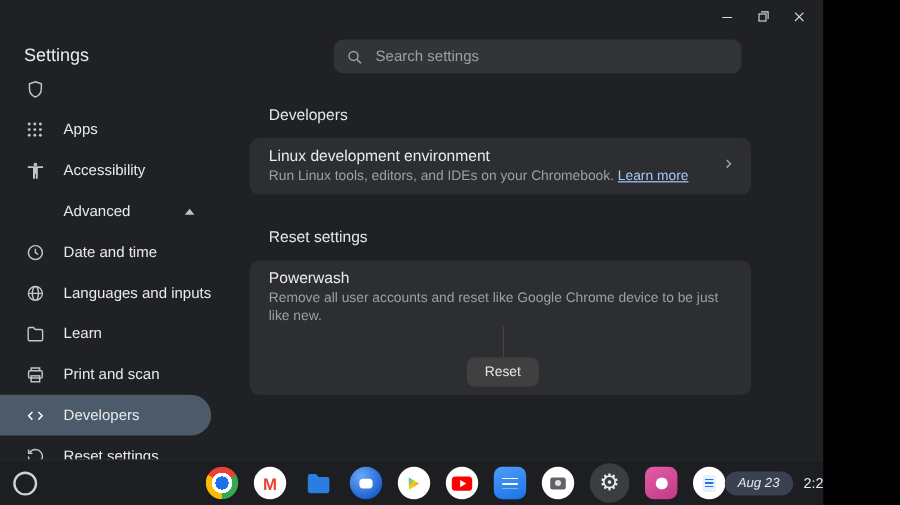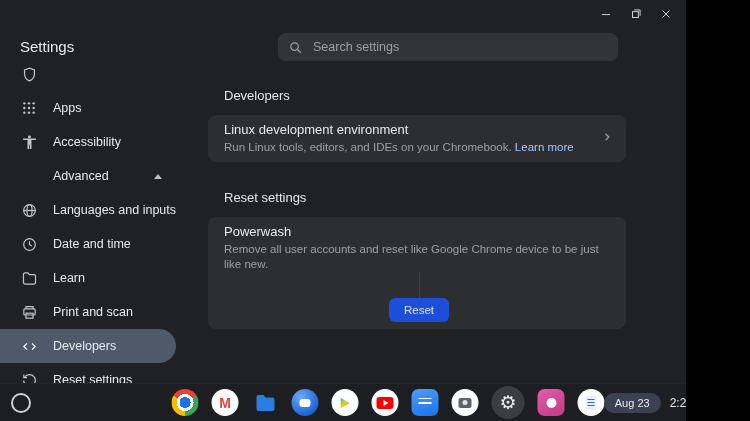--- a/index.html
+++ b/index.html
@@ -56,26 +56,26 @@
   .section-heading{ font-size:13px; font-weight:500; color:#e3e6ea; margin:0 0 12px 16px; }
   .section-heading.second{ margin-top:28px; }
   .card{
     background:#2d2e31; border-radius:8px; position:relative;
     padding:7px 40px 7px 16px; min-height:44px;
     display:flex; flex-direction:column; justify-content:center;
   }
   .card.row{ flex-direction:column; align-items:center; padding:7px 12px 7px 16px; min-height:40px; }
   .row-title{ font-size:13px; color:#e8eaed; line-height:16px; }
   .row-desc{ font-size:11.5px; color:#9aa0a6; line-height:15px; margin-top:2px; }
-  .row-desc a{ color:#a8c7fa; cursor:pointer;text-align:right; }
+  .row-desc a{ color:#a8c7fa; text-decoration:underline; cursor:pointer;text-align:right; }
   .row-chevron{ position:absolute; right:12px; top:50%; transform:translateY(-50%); }
   .row-texts{ flex:1; }
   .v-divider{ width:1px; height:26px; background:#42444a; margin:0 14px; flex:none; }
   .reset-btn{
-    flex:none; background:#1d4ed8; color:#e2e6eb; border:none; border-radius:6px;
+    flex:none; background:#404040; color:#e2e6eb; border:none; border-radius:6px;
     font-size:11.5px; font-family:inherit; padding:6px 15px; cursor:pointer;
   }
 
   
   .shelf{
     position:absolute; left:0; bottom:0; width:750px; height:38px;
     background:#1d1e22; border-top:1px solid rgba(255,255,255,0.04);
     display:flex; align-items:center;
   }
   .launcher{
@@ -126,21 +126,21 @@
     content:""; position:absolute; left:2px; top:3px; width:7px; height:8px;
     background:repeating-linear-gradient(#1a73e8 0 1px, rgba(0,0,0,0) 1px 3px);
   }
 
   .status{
     position:absolute; right:10px; top:50%; transform:translateY(-50%);
     display:flex; align-items:center; gap:9px; cursor:pointer;
   }
   .date-pill{
     background:#3a4150; color:#e8eaed; font-size:11px;
-    padding:4px 11px; border-radius:12px;
+    padding:4px 11px; border-radius:12px;font-style:italic;
   }
   .clock-time{ font-size:12px; color:#e8eaed; }
   .notif-badge{
     width:17px; height:17px; border-radius:50%; border:1.5px solid #dde1e6;
     color:#e8eaed; font-size:10px; display:flex; align-items:center; justify-content:center;
   }
   .battery{ width:10px; height:16px; border-radius:2px; background:#e8eaed; position:relative; margin-left:2px; }
   .battery::before{ content:""; position:absolute; top:-3px; left:3px; width:4px; height:2px; background:#e8eaed; border-radius:1px; }
 </style>
 </head>
@@ -225,35 +225,35 @@
         <div class="nav-item">
           <span class="nav-icon"></span>
           <span class="nav-label">Advanced</span>
           <span class="caret-up"></span>
         </div>
 
         <div class="nav-item">
           <span class="nav-icon">
             <svg width="17" height="17" viewBox="0 0 24 24">
                 <circle cx="12" cy="12" r="8.2"></circle>
+                <path d="M12 7.5V12l3.2 2"></path>
+              </svg>
+          </span>
+          <span class="nav-label">Date and time</span>
+        </div>
+
+        <div class="nav-item">
+          <span class="nav-icon">
+            <svg width="17" height="17" viewBox="0 0 24 24">
+                <circle cx="12" cy="12" r="8.2"></circle>
                 <path d="M3.8 12h16.4"></path>
                 <ellipse cx="12" cy="12" rx="3.6" ry="8.2"></ellipse>
               </svg>
           </span>
           <span class="nav-label">Languages and inputs</span>
-        </div>
-
-        <div class="nav-item">
-          <span class="nav-icon">
-            <svg width="17" height="17" viewBox="0 0 24 24">
-                <circle cx="12" cy="12" r="8.2"></circle>
-                <path d="M12 7.5V12l3.2 2"></path>
-              </svg>
-          </span>
-          <span class="nav-label">Date and time</span>
         </div>
 
         <div class="nav-item">
           <span class="nav-icon">
             <svg width="17" height="17" viewBox="0 0 24 24">
                 <path d="M3.5 6.2c0-1.1.9-2 2-2h4.3l2 2.3h6.7c1.1 0 2 .9 2 2v9.3c0 1.1-.9 2-2 2h-13c-1.1 0-2-.9-2-2z"></path>
               </svg>
           </span>
           <span class="nav-label">Learn</span>
         </div>

